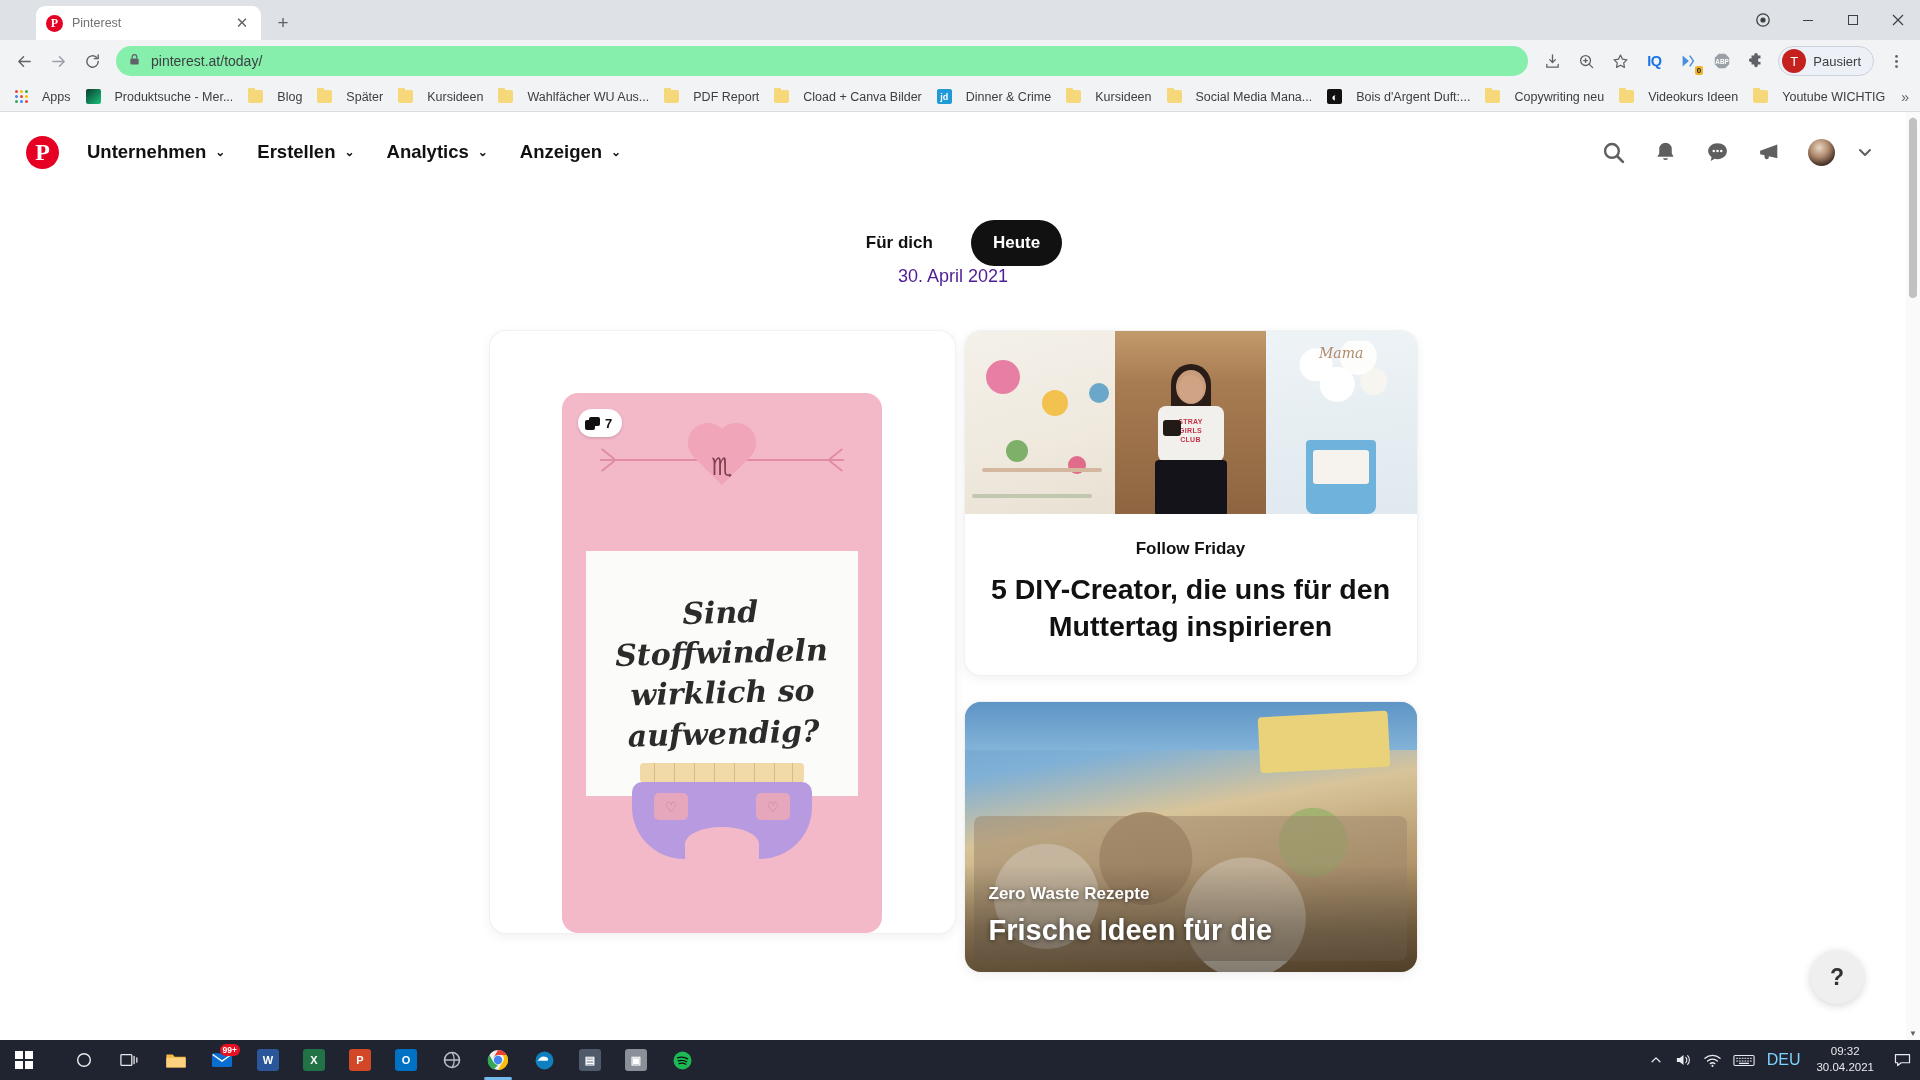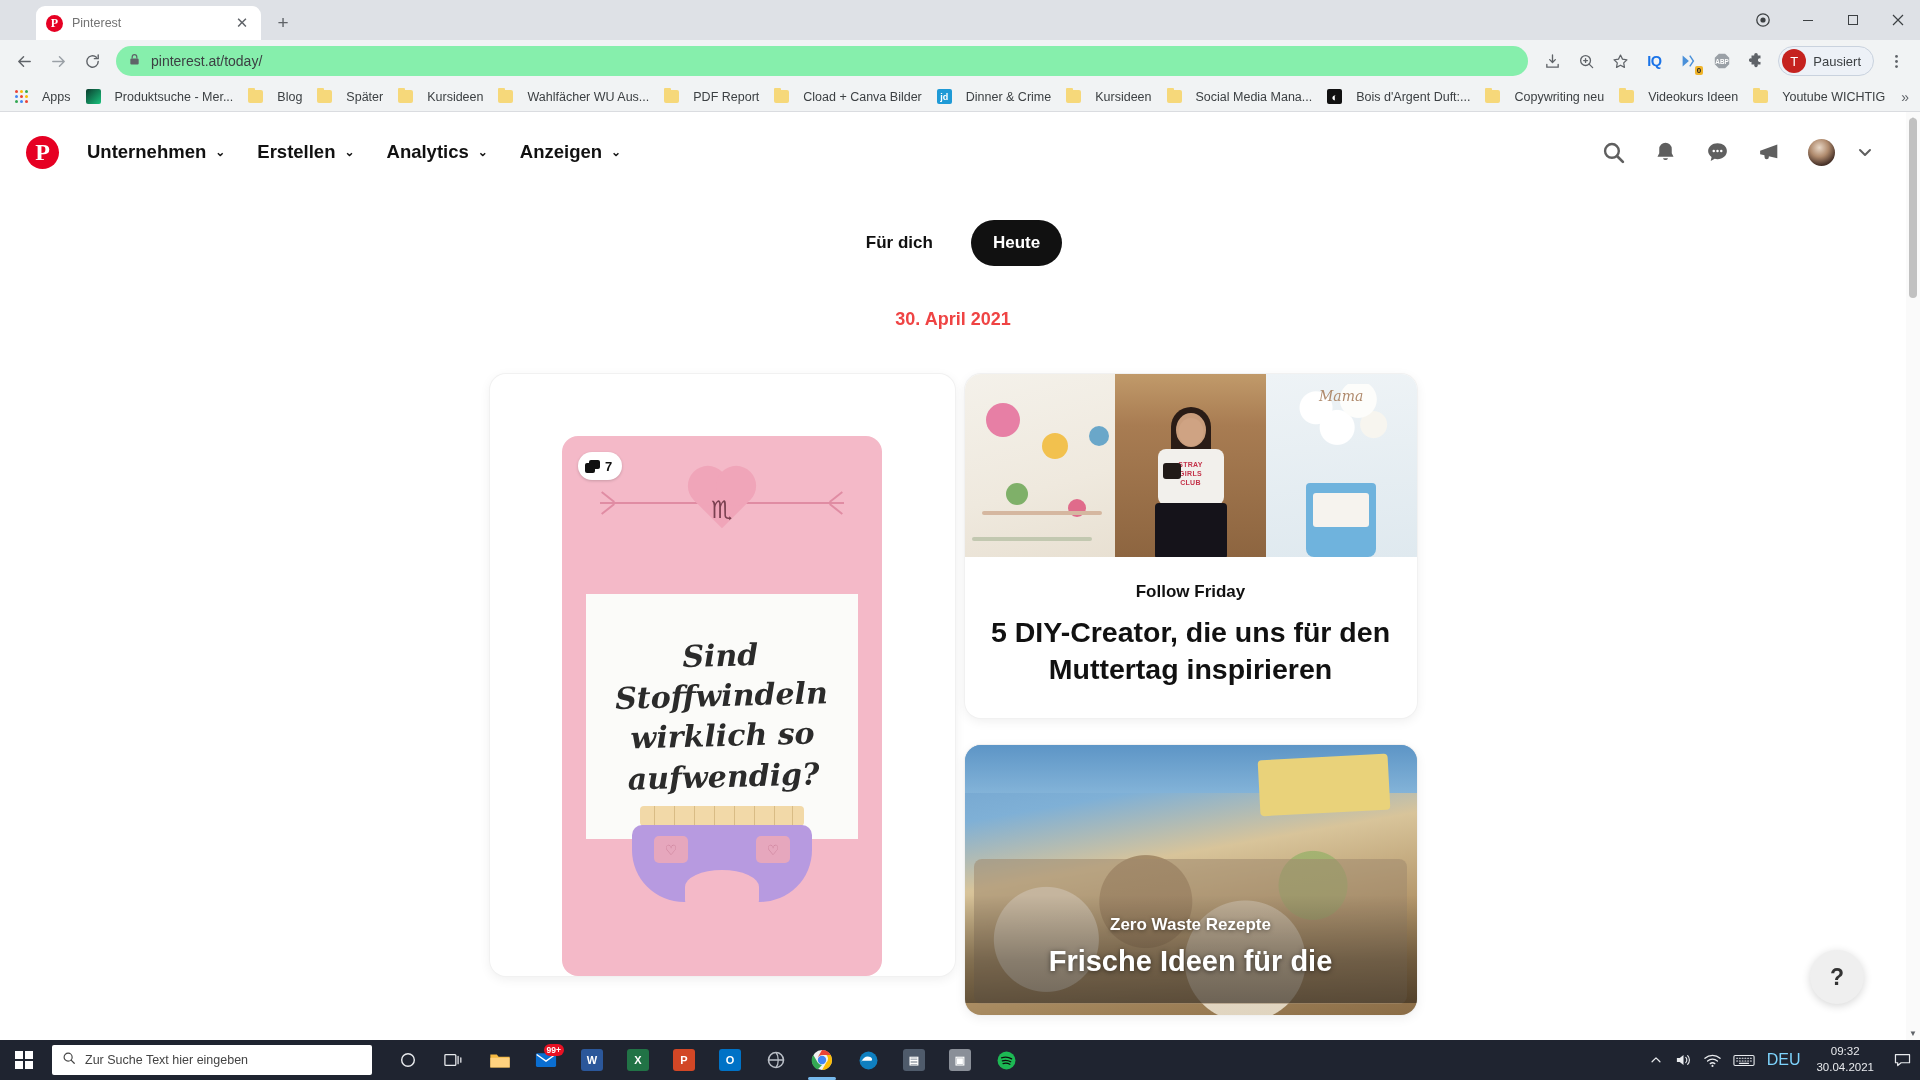--- a/index.html
+++ b/index.html
@@ -128,21 +128,21 @@
   }
   .hdr-avatar {
     width: 27px; height: 27px; border-radius: 50%;
     background: radial-gradient(circle at 42% 32%, #e8d7c6 0%, #b08b6e 38%, #4a342a 72%, #241a14 100%);
   }
 
   .tabs-row { display: flex; align-items: center; justify-content: center; gap: 16px; margin-top: 28px; }
   .tab-pill { font-size: 17px; font-weight: bold; color: #111; padding: 13px 22px; border-radius: 26px; }
   .tab-pill.active { background: #111; color: #fff; }
 
-  .date-line { text-align: center; margin-top: 43px; font-size: 18px; font-weight: bold; color: #ef4444; }
+  .date-line { text-align: center; font-size: 18px; font-weight: normal; color: #4c1d95; }
   .page-title { text-align: center; margin-top: 10px; font-size: 43px; font-weight: bold; color: #111; letter-spacing: -0.3px; }
 
   .grid {
     display: flex; justify-content: center; gap: 10px; margin-top: 44px;
   }
   .col-left { width: 465px; }
   .col-right { width: 452px; display: flex; flex-direction: column; gap: 27px; }
 
   .card-spd {
     background: #fff; border-radius: 16px; padding-top: 32px;
@@ -253,22 +253,22 @@
       radial-gradient(circle at 18% 72%, rgba(250,244,230,.85) 0 52px, transparent 53px),
       radial-gradient(circle at 62% 80%, rgba(243,236,220,.8) 0 60px, transparent 61px),
       radial-gradient(circle at 40% 58%, rgba(126,95,63,.55) 0 46px, transparent 47px),
       radial-gradient(circle at 77% 52%, rgba(150,176,104,.75) 0 34px, transparent 35px),
       linear-gradient(170deg,#6fa0cc 0%, #7fb0d6 22%, #d8c49a 42%, #b5986c 66%, #8a6c46 100%);
   }
   .photo-top-strip { position:absolute; top:0; left:0; right:0; height:48px; background:linear-gradient(180deg,#5d95c6,#83b3d8); }
   .photo-yellow { position:absolute; top: 12px; right: 6%; width: 130px; height: 56px; background:#e9d27a; border-radius: 4px; transform: rotate(-3deg); }
   .photo-board { position:absolute; left: 2%; bottom: 4%; width: 96%; height: 54%; background: rgba(158,136,110,.55); border-radius: 8px; }
   .photo-overlay {
-    position: absolute; left: 0; right: 0; bottom: 12px; padding: 20px 24px 22px;
-    text-align: center; background: linear-gradient(180deg, rgba(0,0,0,0) 0%, rgba(0,0,0,.30) 60%, rgba(0,0,0,.42) 100%);
+    position: absolute; left: 0; right: 0; bottom: 0; padding: 20px 24px 22px;
+    text-align: left; background: linear-gradient(180deg, rgba(0,0,0,0) 0%, rgba(0,0,0,.30) 60%, rgba(0,0,0,.42) 100%);
   }
   .photo-kicker { font-size: 17px; font-weight: bold; color: #fff; text-shadow: 0 1px 4px rgba(0,0,0,.5); }
   .photo-title { margin-top: 8px; font-size: 29px; font-weight: bold; color: #fff; line-height: 1.3; text-shadow: 0 1px 5px rgba(0,0,0,.55); }
 
   .help-fab {
     position: absolute; right: 42px; bottom: 36px; width: 54px; height: 54px;
     border-radius: 50%; background: #efefef; color: #333;
     display: flex; align-items: center; justify-content: center; font-size: 23px; font-weight: bold;
     box-shadow: 0 2px 8px rgba(0,0,0,.16);
   }
@@ -669,29 +669,20 @@
 
 <div class="taskbar">
   <div class="tb-start">
     <span class="win-logo">
         <i></i>
         <i></i>
         <i></i>
         <i></i>
       </span>
   </div>
-  <div class="tb-search">
-    <span>
-      <svg width="14" height="14" viewBox="0 0 16 16">
-          <circle cx="7" cy="7" r="4.6" fill="none" stroke="#444" stroke-width="1.3"></circle>
-          <path d="M10.4 10.4 14 14" stroke="#444" stroke-width="1.4" stroke-linecap="round"></path>
-        </svg>
-    </span>
-    <span class="tb-search-text">Zur Suche Text hier eingeben</span>
-  </div>
   <div class="tb-apps">
     <div class="tb-app">
         <svg width="18" height="18" viewBox="0 0 20 20">
           <circle cx="10" cy="10" r="7" fill="none" stroke="#e8eaed" stroke-width="1.6"></circle>
         </svg>
       </div>
     <div class="tb-app">
         <svg width="20" height="18" viewBox="0 0 22 18">
           <rect x="1" y="3" width="12" height="12" rx="1" fill="none" stroke="#e8eaed" stroke-width="1.4"></rect>
           <path d="M15.5 5v8M18.5 6.6v4.8" stroke="#e8eaed" stroke-width="1.4" stroke-linecap="round"></path>

